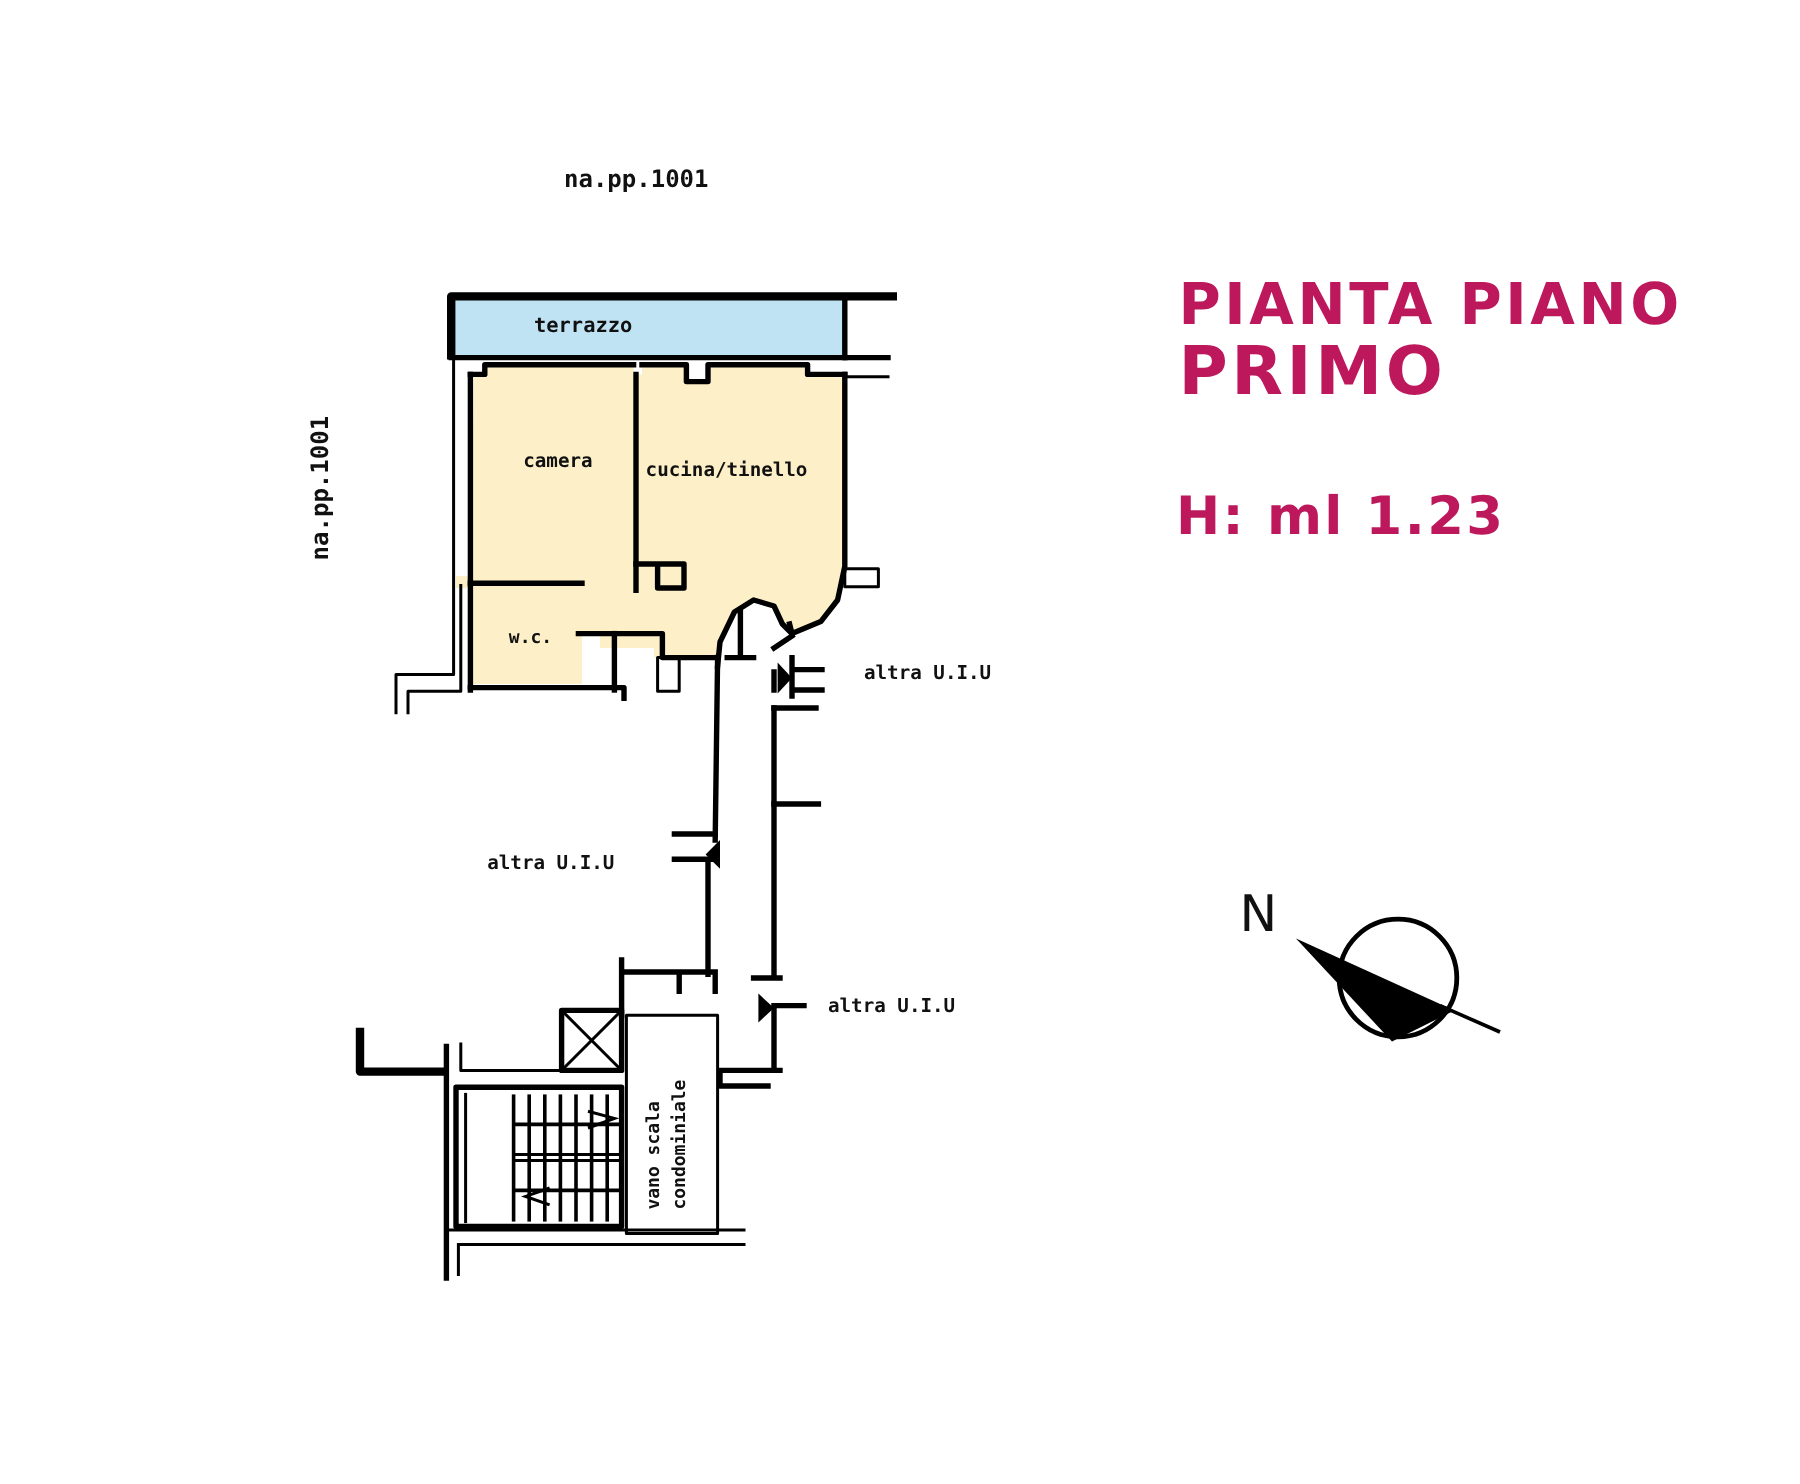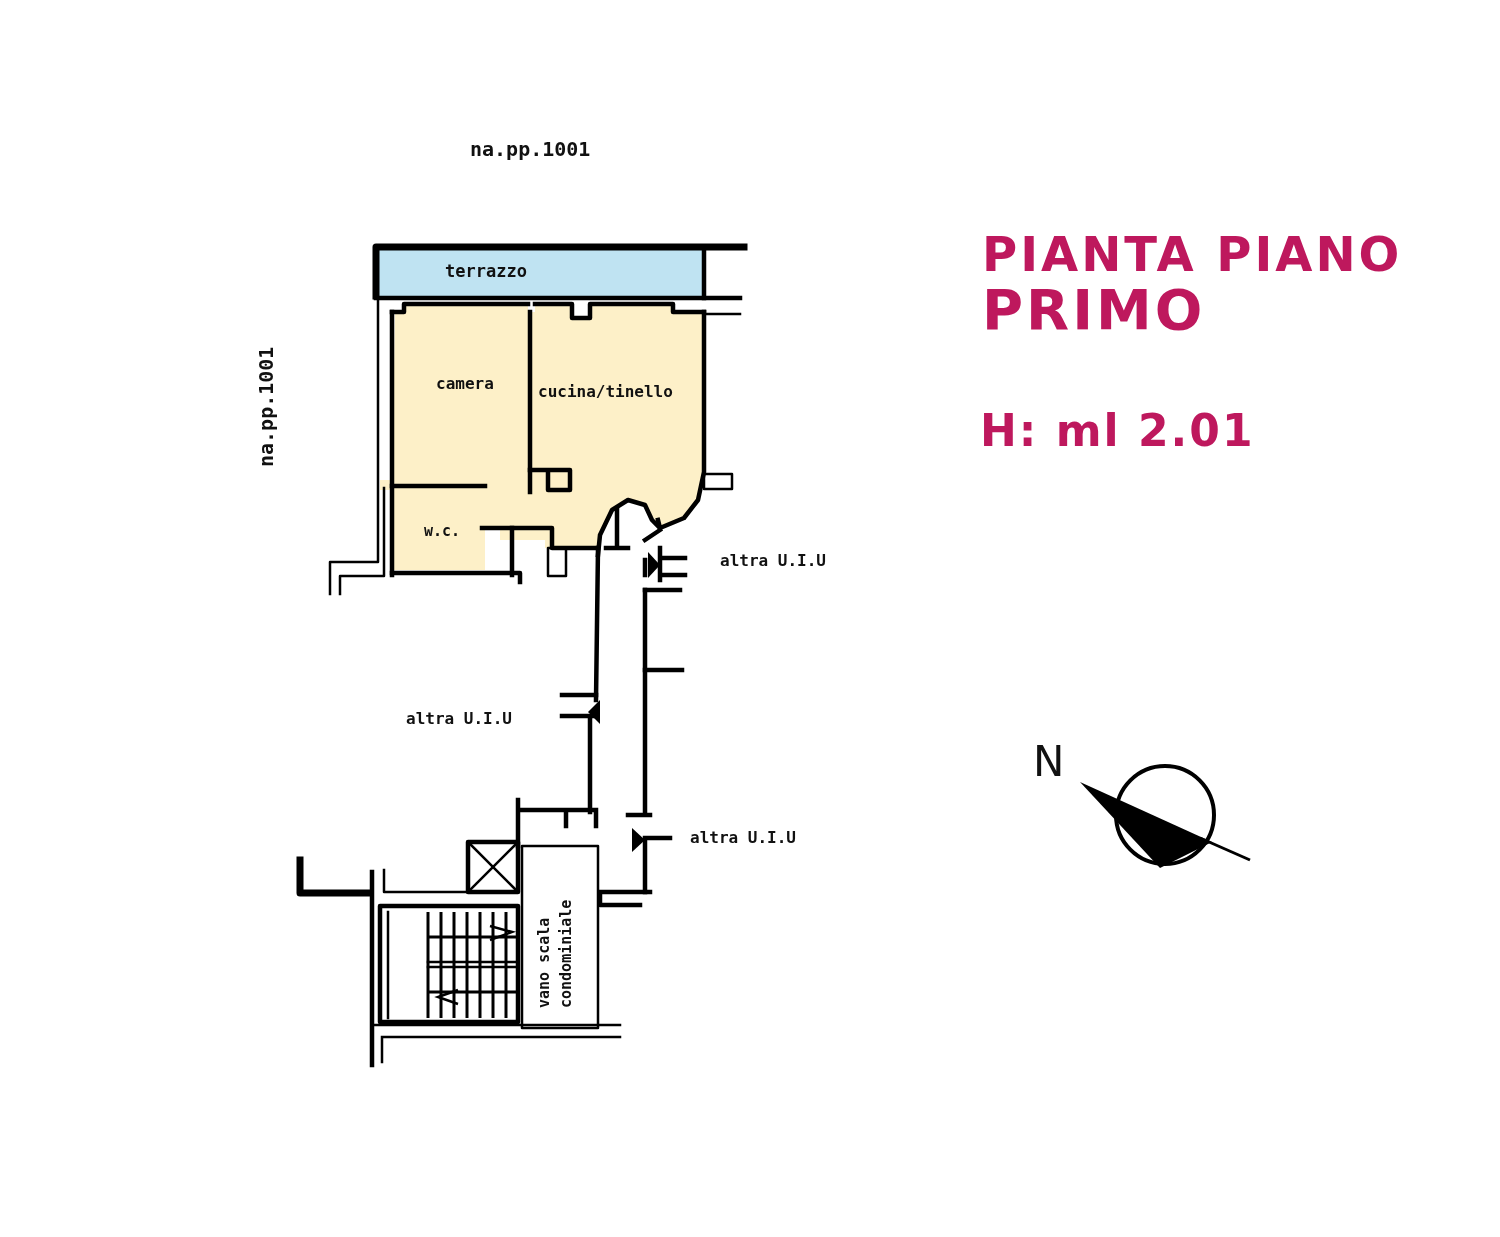--- a/index.html
+++ b/index.html
@@ -101,14 +101,14 @@
 
   <g>
     <circle cx="1165" cy="815" r="49" fill="none" stroke="#000" stroke-width="4"></circle>
     <path d="M1080 782 L1212 842 L1160 868 Z" fill="#000"></path>
     <line x1="1200" y1="838" x2="1250" y2="860" stroke="#000" stroke-width="3"></line>
   </g>
 </svg>
 
 <div id="title1" class="title-text">PIANTA PIANO</div>
 <div id="title2" class="title-text">PRIMO</div>
-<div id="height" class="title-text">H: ml 2.01</div>
+<div id="height" class="title-text">H: ml 1.23</div>
 <div id="north-lbl">N</div>
 
 </body></html>

